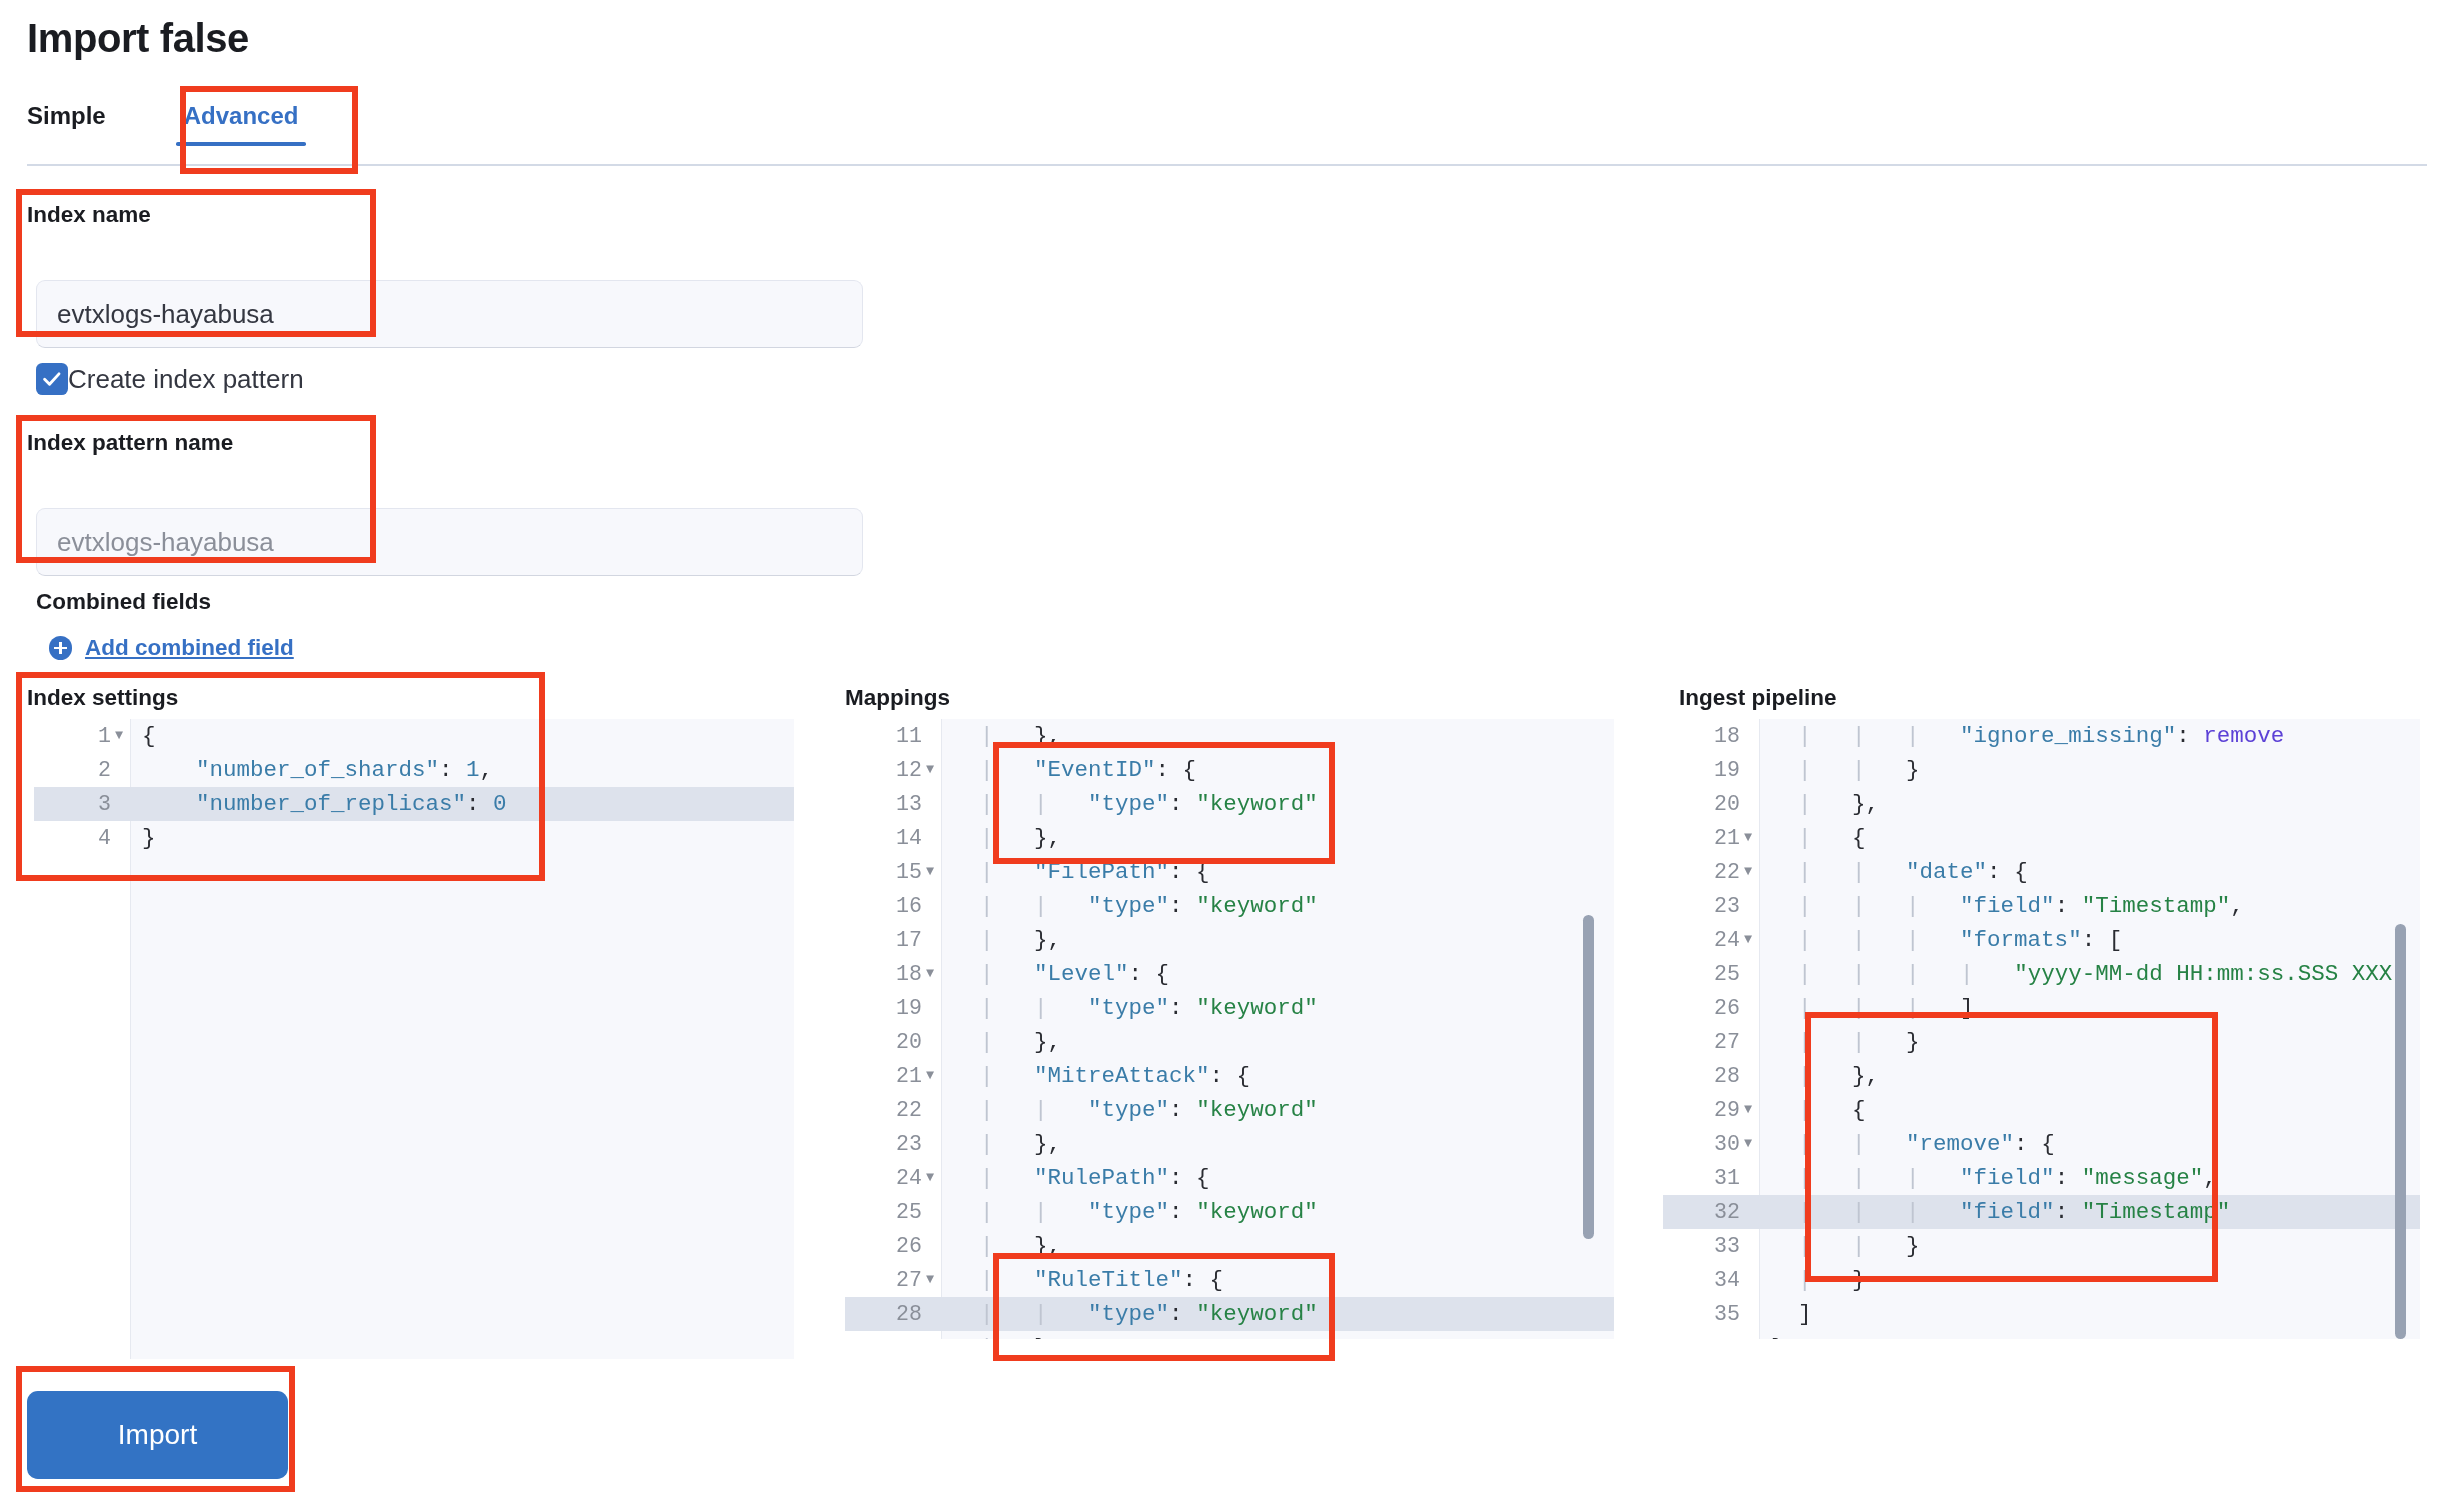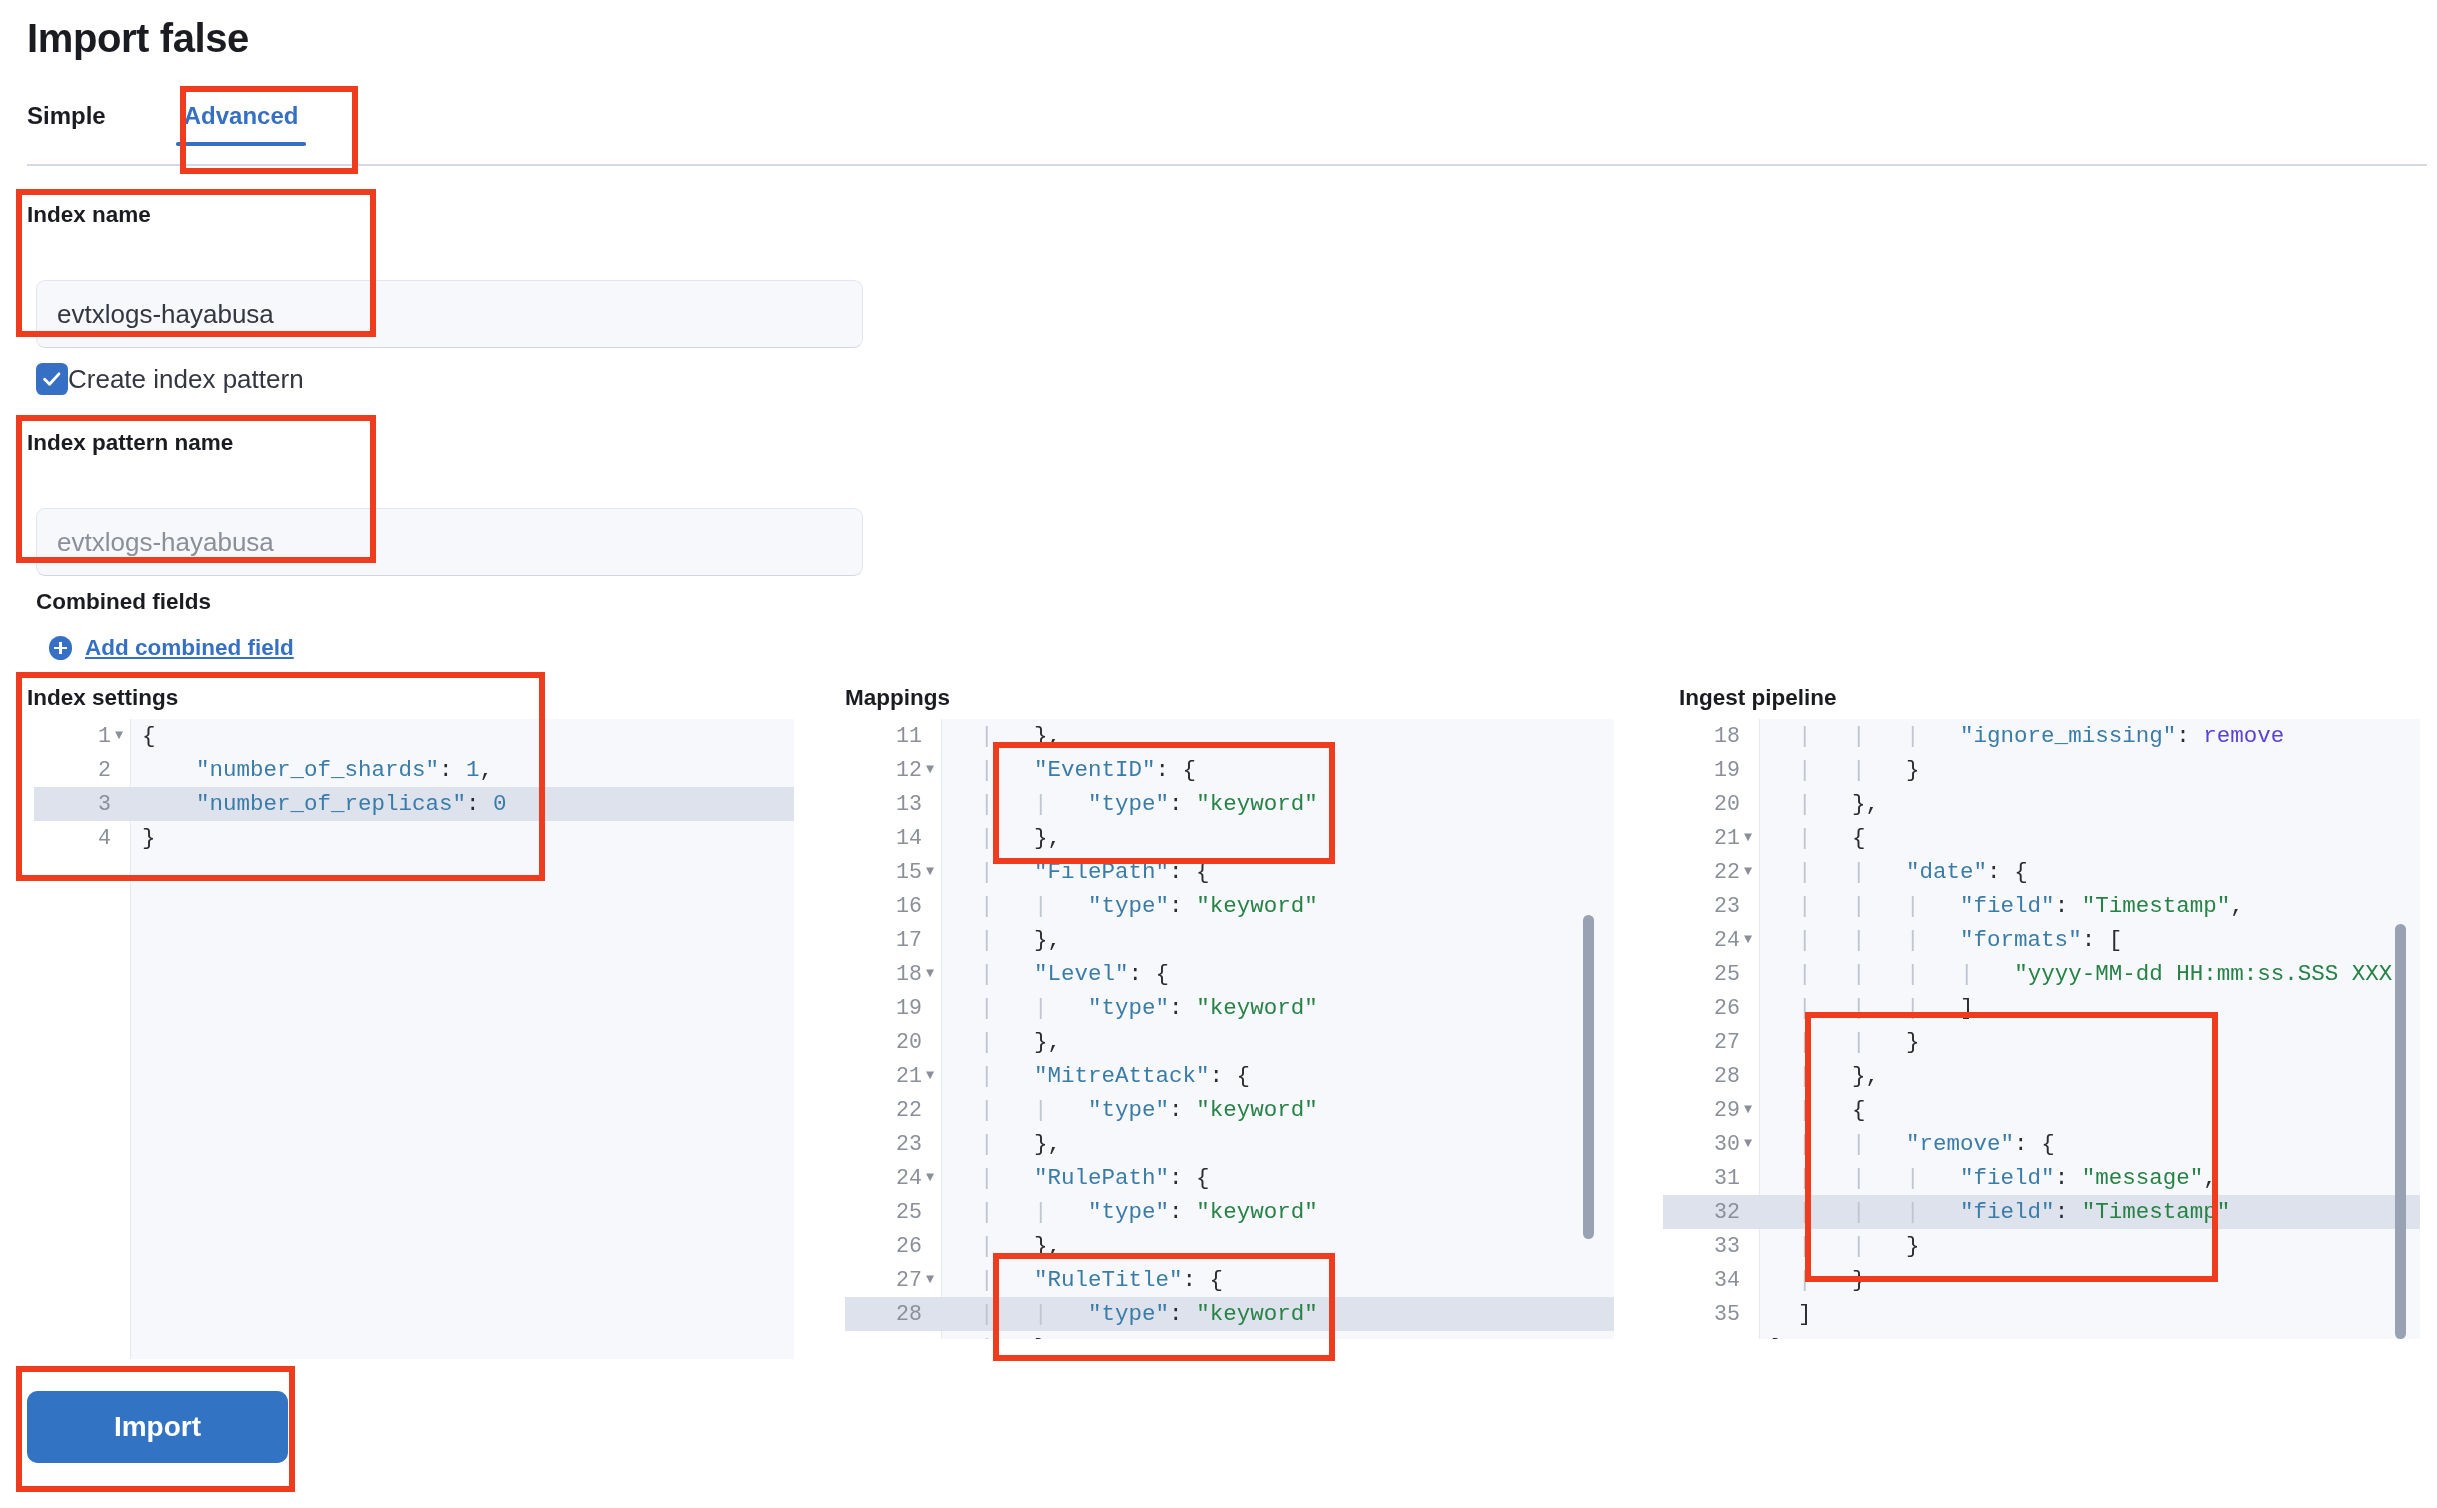--- a/index.html
+++ b/index.html
@@ -209,27 +209,27 @@
     position: absolute;
     width: 10.8px;
     border-radius: 5.4px;
     background: #98a2b3;
   }
 
   
   .import-btn {
     position: absolute;
     left: 27px; top: 1391px;
-    width: 261px; height: 72px;
+    width: 261px; height: 88px;
     background: #3373c4;
     color: #fff;
     border: none;
     border-radius: 10.8px;
     font-size: 28px;
-    font-weight: bold;
+    font-weight: normal;
     font-family: "Liberation Sans", sans-serif;
     cursor: pointer;
   }
 
   
   .anno {
     position: absolute;
     border: 6.3px solid #f03c1e;
     pointer-events: none;
     z-index: 50;

